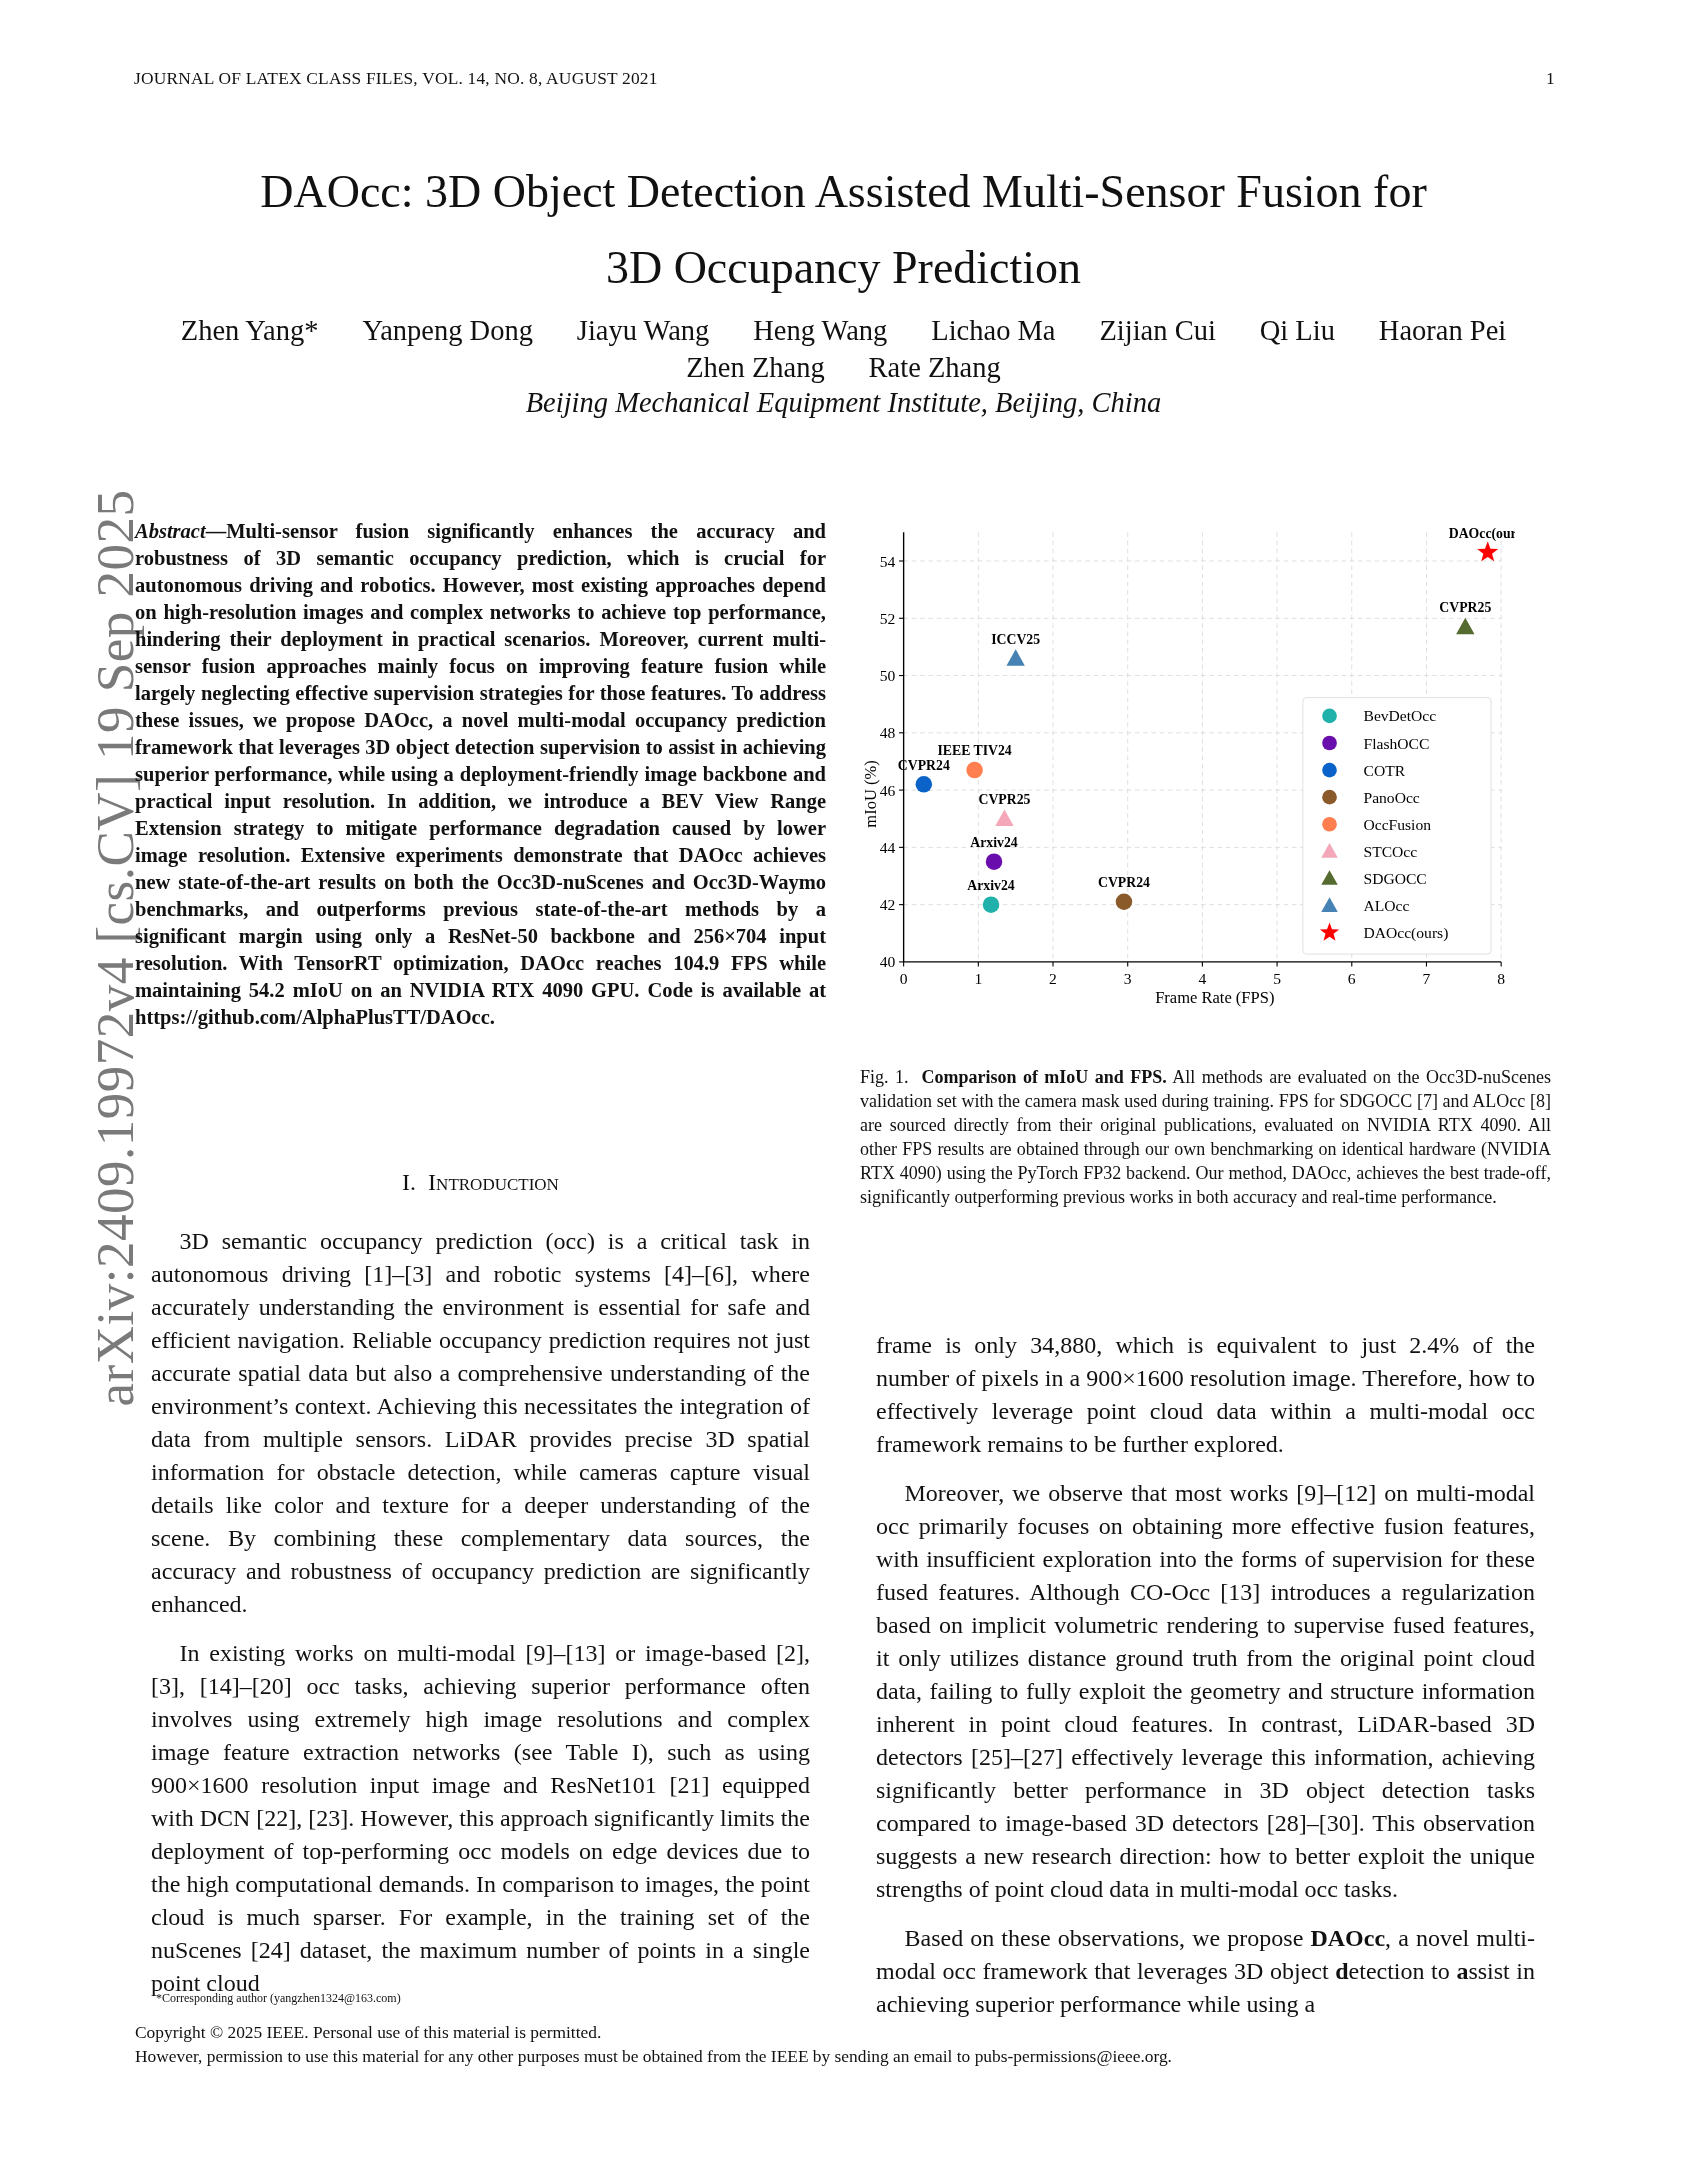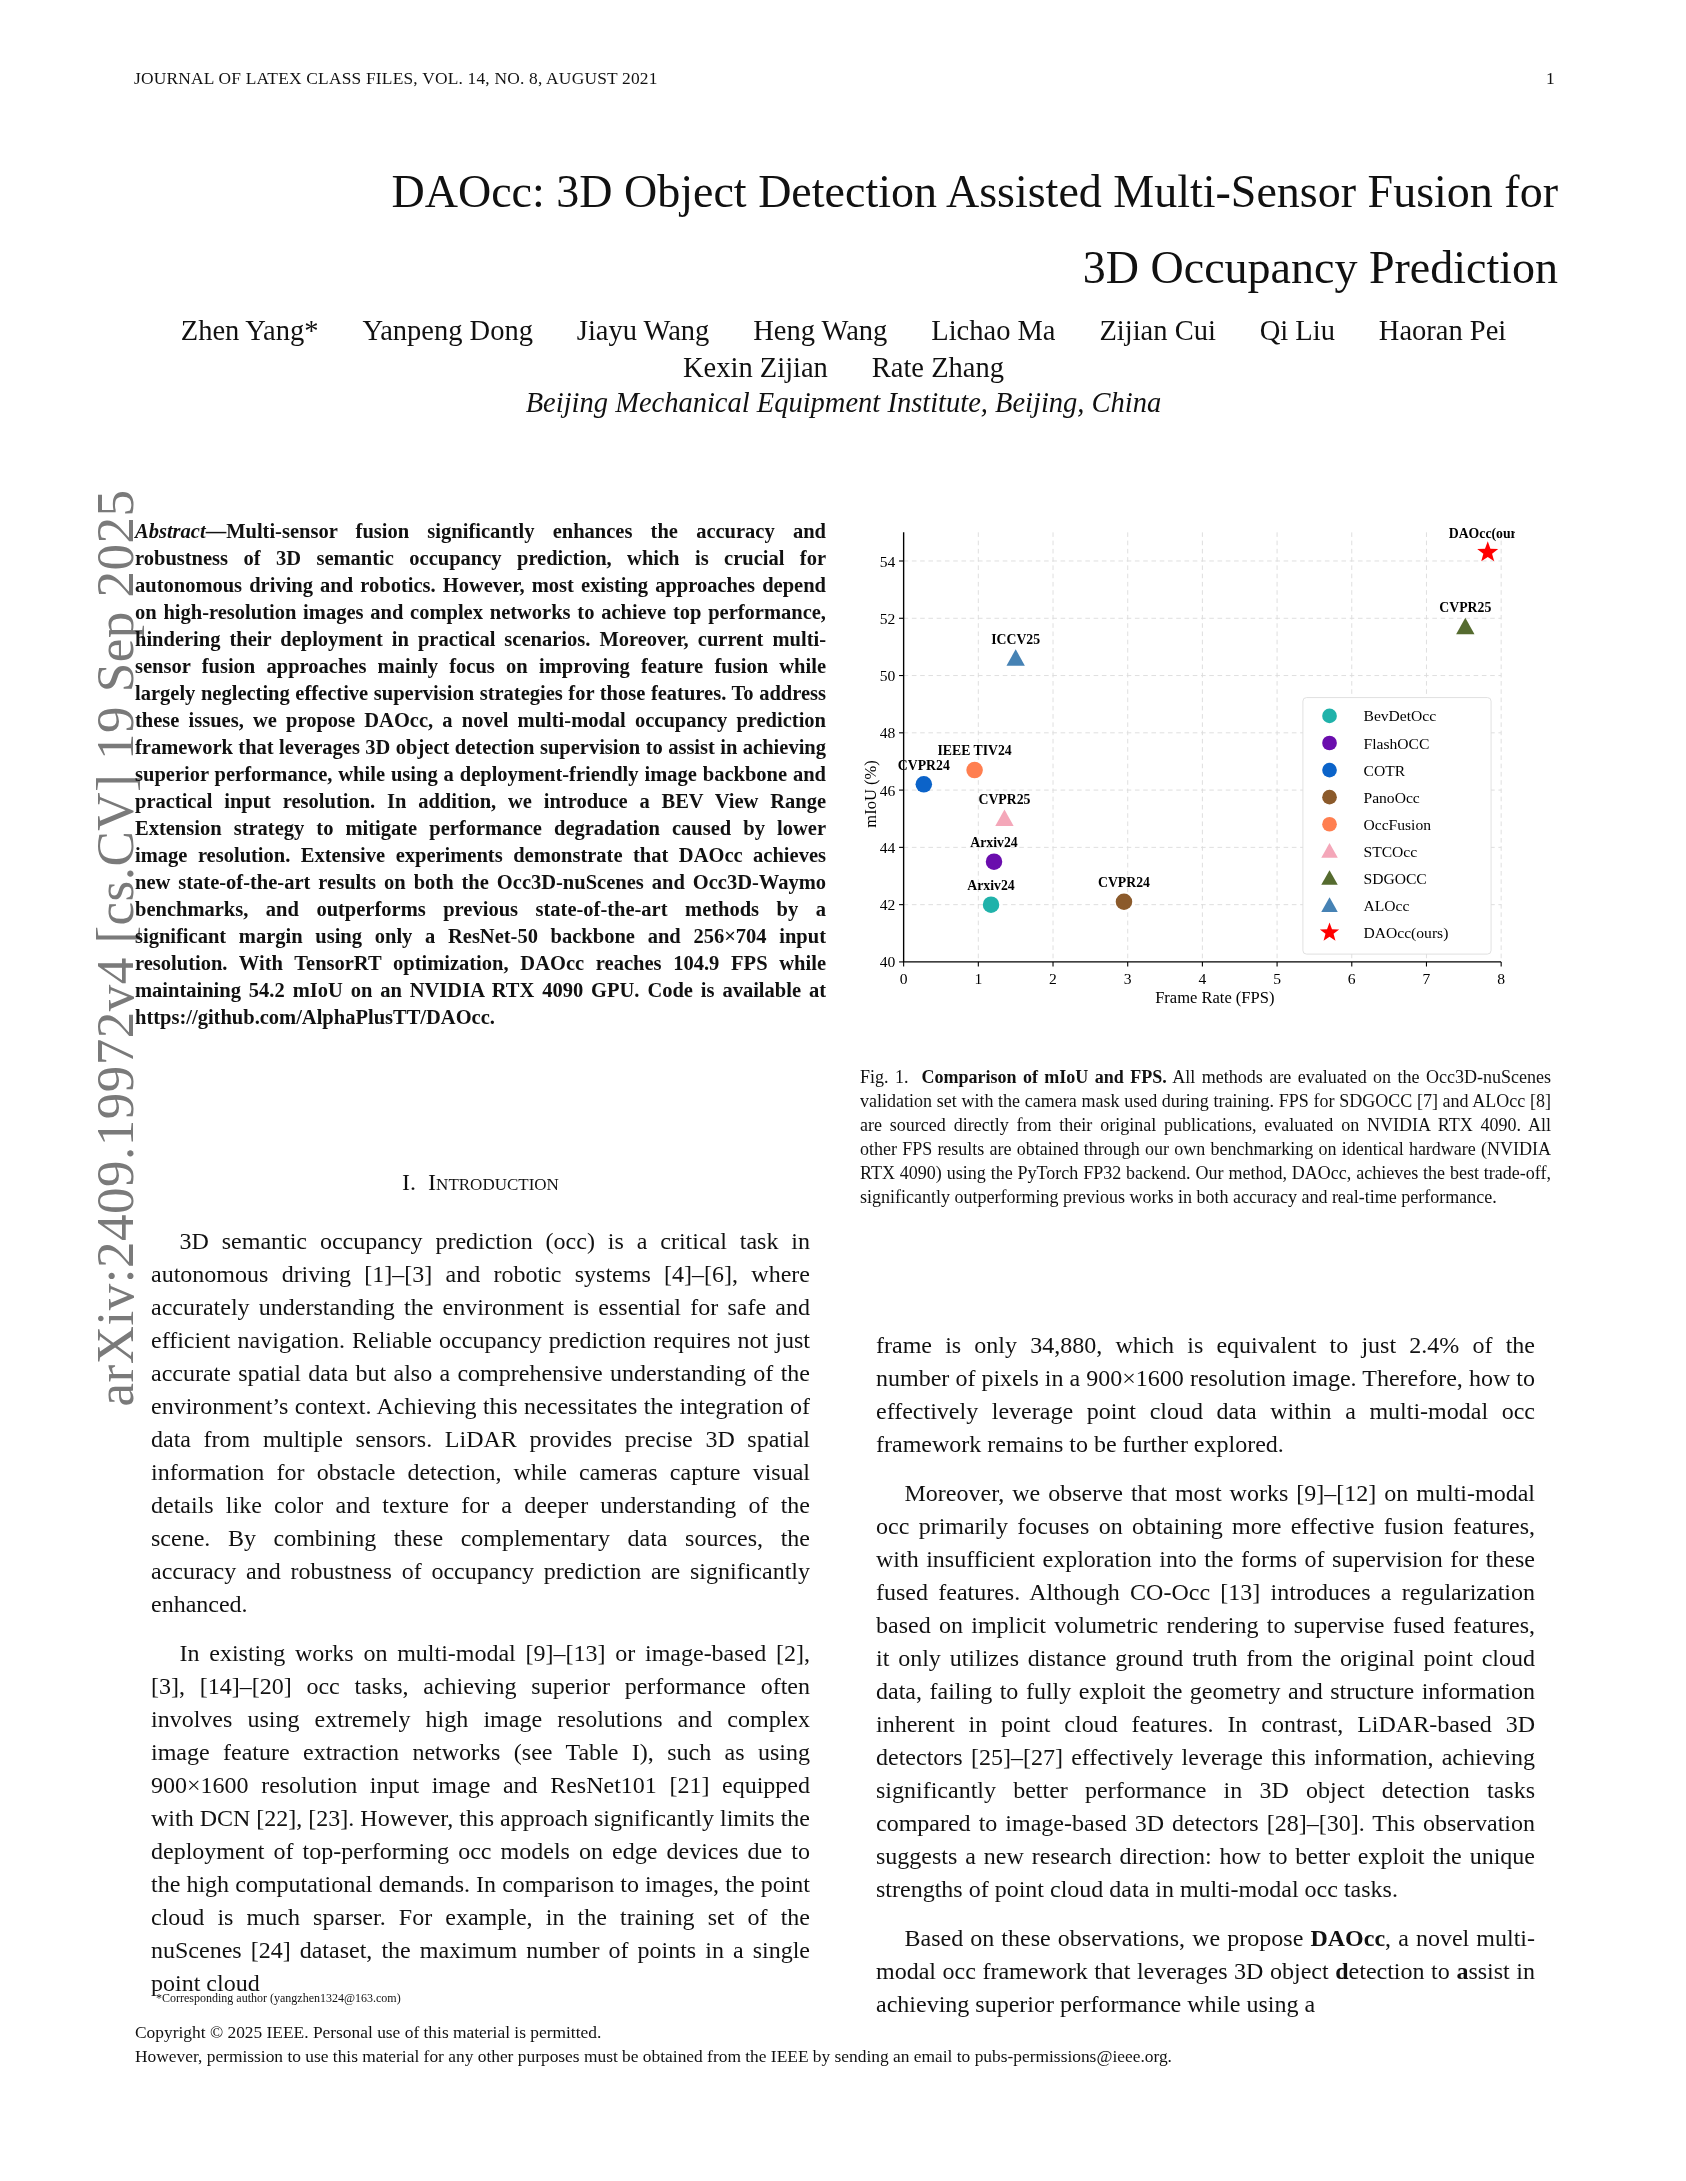--- a/index.html
+++ b/index.html
@@ -1,21 +1,21 @@
 <!DOCTYPE html>
 <html style="font-size:14.7px"><head>
 <meta charset="utf-8">
 <style>
   html, body { margin:0; padding:0; background:#ffffff; }
   body { width:1686px; height:2182px; position:relative; overflow:hidden; color:#111;
          font-family:"Liberation Serif", "DejaVu Serif", serif; }
   .abs { position:absolute; }
   .running-head { left:134px; top:68px; font-size:17.4px; letter-spacing:0.2px; }
   .page-num { left:1546px; top:68px; font-size:17.4px; }
-  .title { left:129px; width:1429px; top:154px; text-align:right; font-size:46px; line-height:76px; }
+  .title { left:129px; width:1429px; top:154px; text-align:center; font-size:46px; line-height:76px; }
   .authors { left:129px; width:1429px; top:312px; text-align:center; font-size:28.5px; line-height:37px; }
   .authors span.au { margin:0 18.4px; }
   .affil { left:129px; width:1429px; top:387px; text-align:center; font-size:28.5px;font-style:italic; }
   .arxiv { left:-464px; top:918px; width:1157px; text-align:center; transform:rotate(-90deg);
            font-size:53px; color:#7a7a7a; letter-spacing:0.5px; white-space:nowrap; }
   .abstract { left:135px; top:518px; width:691px; font-size:20.5px; line-height:27px; font-weight:bold; text-align:justify; }
   .abstract em { font-style:italic; }
   .section-head { left:135px; top:1169px; width:691px; text-align:center; font-size:24px; font-variant:small-caps; }
   .col { font-size:24px; line-height:33px; text-align:justify; }
   .col p { margin:16px; text-indent:28.5px; }
@@ -47,21 +47,21 @@
     <span class="au">Zhen Yang*</span>
     <span class="au">Yanpeng Dong</span>
     <span class="au">Jiayu Wang</span>
     <span class="au">Heng Wang</span>
     <span class="au">Lichao Ma</span>
     <span class="au">Zijian Cui</span>
     <span class="au">Qi Liu</span>
     <span class="au">Haoran Pei</span>
   </div>
   <div>
-    <span class="au">Kexin Zijian</span>
+    <span class="au">Zhen Zhang</span>
     <span class="au">Rate Zhang</span>
   </div>
 </div>
 <div class="abs affil">Beijing Mechanical Equipment Institute, Beijing, China</div>
 
 <div class="abs abstract"><em>Abstract</em><span>—Multi-sensor fusion significantly enhances the accuracy and robustness of 3D semantic occupancy prediction, which is crucial for autonomous driving and robotics. However, most existing approaches depend on high-resolution images and complex networks to achieve top performance, hindering their deployment in practical scenarios. Moreover, current multi-sensor fusion approaches mainly focus on improving feature fusion while largely neglecting effective supervision strategies for those features. To address these issues, we propose DAOcc, a novel multi-modal occupancy prediction framework that leverages 3D object detection supervision to assist in achieving superior performance, while using a deployment-friendly image backbone and practical input resolution. In addition, we introduce a BEV View Range Extension strategy to mitigate performance degradation caused by lower image resolution. Extensive experiments demonstrate that DAOcc achieves new state-of-the-art results on both the Occ3D-nuScenes and Occ3D-Waymo benchmarks, and outperforms previous state-of-the-art methods by a significant margin using only a ResNet-50 backbone and 256×704 input resolution. With TensorRT optimization, DAOcc reaches 104.9 FPS while maintaining 54.2 mIoU on an NVIDIA RTX 4090 GPU. Code is available at https://github.com/AlphaPlusTT/DAOcc.</span></div>
 
 <div class="abs section-head"><span>I.</span>&nbsp;&nbsp;<span>Introduction</span></div>
 
 <div class="abs col left-col">

